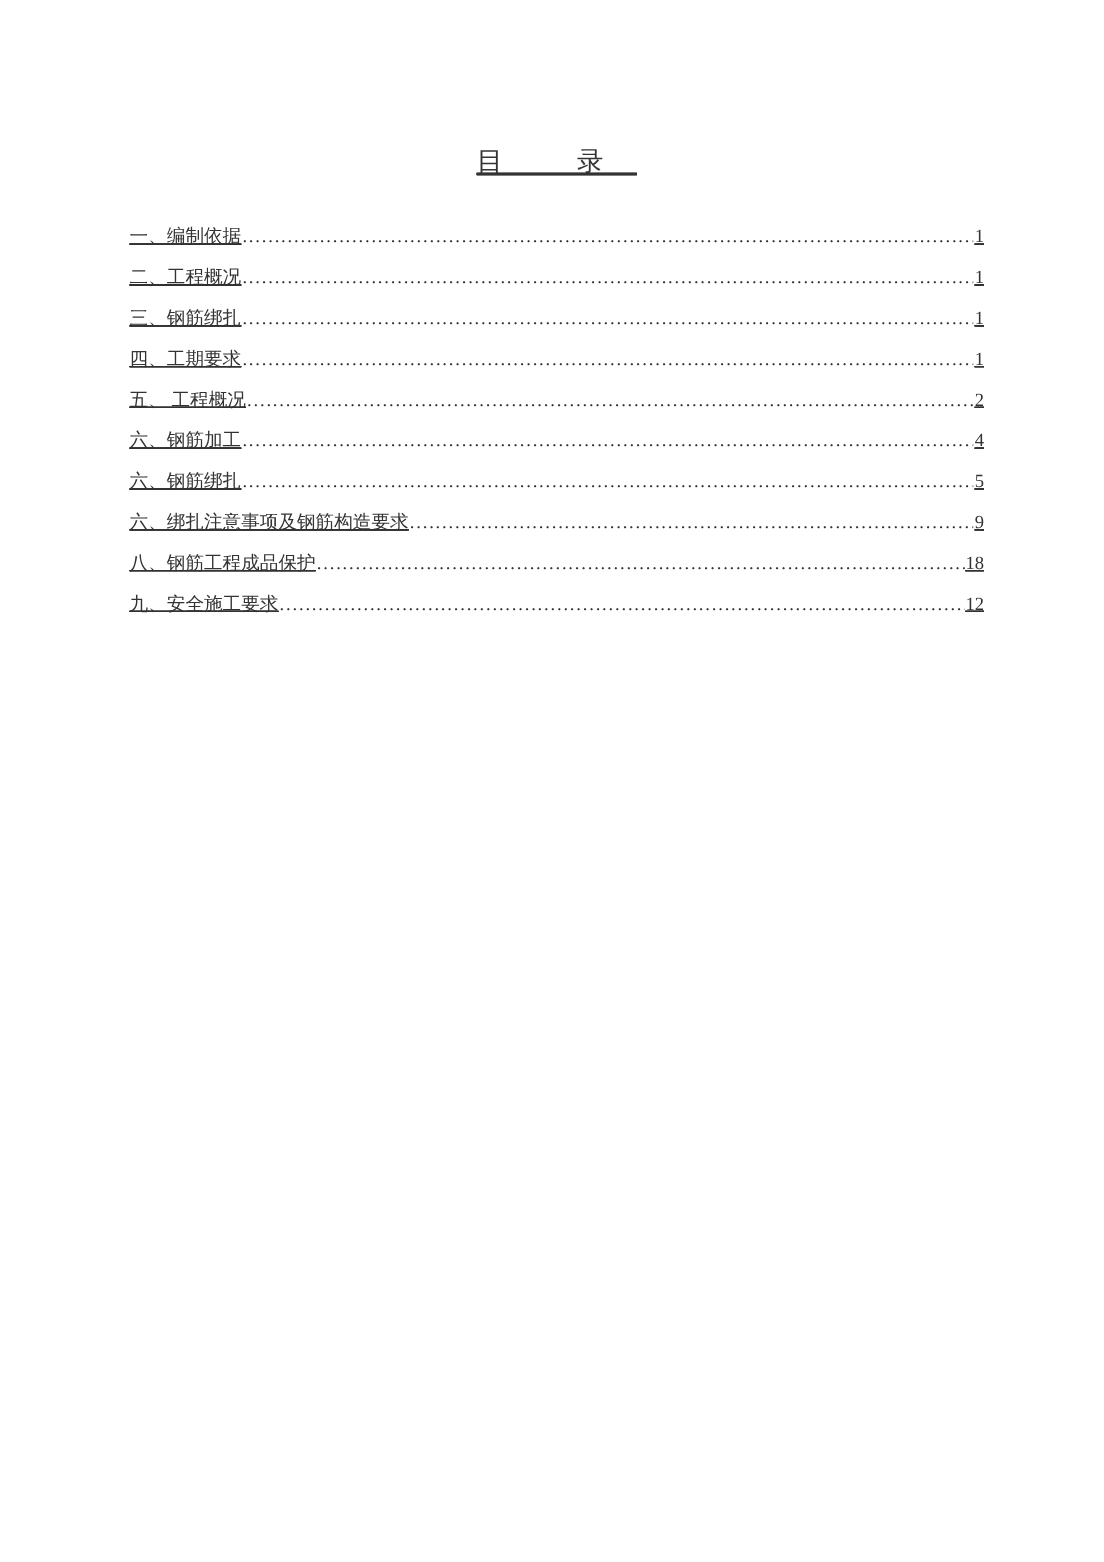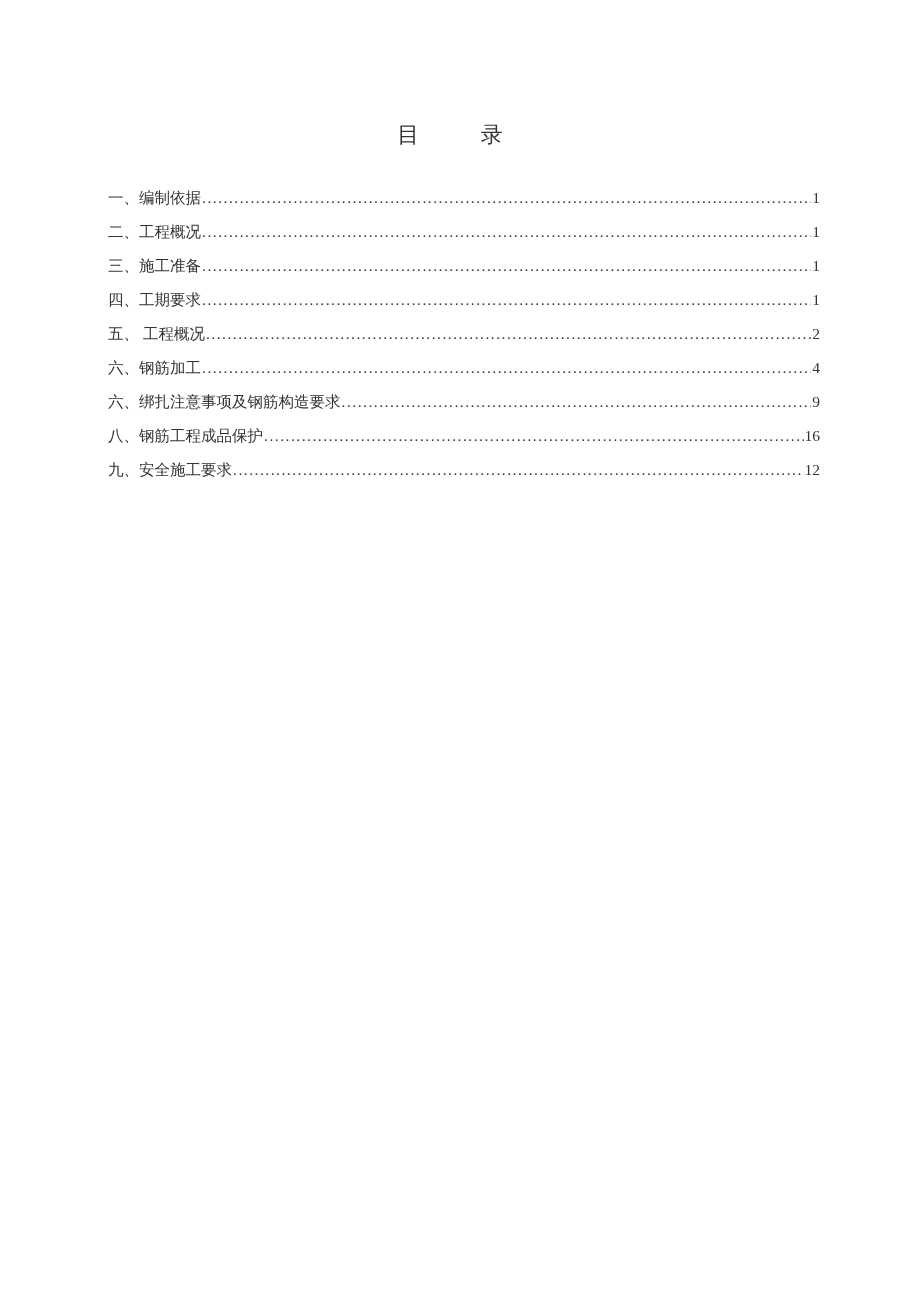--- a/index.html
+++ b/index.html
@@ -1,15 +1,15 @@
 <!DOCTYPE html>
 <html><head>
   <meta charset="utf-8">
   <style>
-    * { margin: 0; padding: 0; box-sizing: border-box; }
+    * { margin: 0; padding: 0; box-sizing: border-box; text-decoration: underline; }
     body {
       width: 920px;
       height: 1302px;
       background: #ffffff;
       font-family: "SimSun", "宋体", serif;
       color: #333333;
       position: relative;
     }
     .page {
       padding: 120px 100px 0 108px;
@@ -68,48 +68,53 @@
       <span class="toc-label">一、编制依据</span>
       <span class="toc-dots"></span>
       <span class="toc-page">1</span>
     </li>
     <li class="toc-entry">
       <span class="toc-label">二、工程概况</span>
       <span class="toc-dots"></span>
       <span class="toc-page">1</span>
     </li>
     <li class="toc-entry">
-      <span class="toc-label">三、施工准备</span>
+      <span class="toc-label">三、钢筋绑扎</span>
       <span class="toc-dots"></span>
       <span class="toc-page">1</span>
     </li>
     <li class="toc-entry">
       <span class="toc-label">四、工期要求</span>
       <span class="toc-dots"></span>
       <span class="toc-page">1</span>
     </li>
     <li class="toc-entry">
       <span class="toc-label">五、 工程概况</span>
       <span class="toc-dots"></span>
       <span class="toc-page">2</span>
     </li>
     <li class="toc-entry">
       <span class="toc-label">六、钢筋加工</span>
       <span class="toc-dots"></span>
       <span class="toc-page">4</span>
     </li>
     <li class="toc-entry">
+      <span class="toc-label">六、钢筋绑扎</span>
+      <span class="toc-dots"></span>
+      <span class="toc-page">5</span>
+    </li>
+    <li class="toc-entry">
       <span class="toc-label">六、绑扎注意事项及钢筋构造要求</span>
       <span class="toc-dots"></span>
       <span class="toc-page">9</span>
     </li>
     <li class="toc-entry">
       <span class="toc-label">八、钢筋工程成品保护</span>
       <span class="toc-dots"></span>
-      <span class="toc-page">16</span>
+      <span class="toc-page">18</span>
     </li>
     <li class="toc-entry">
       <span class="toc-label">九、安全施工要求</span>
       <span class="toc-dots"></span>
       <span class="toc-page">12</span>
     </li>
   </ul>
 </div>
 
 </body></html>

